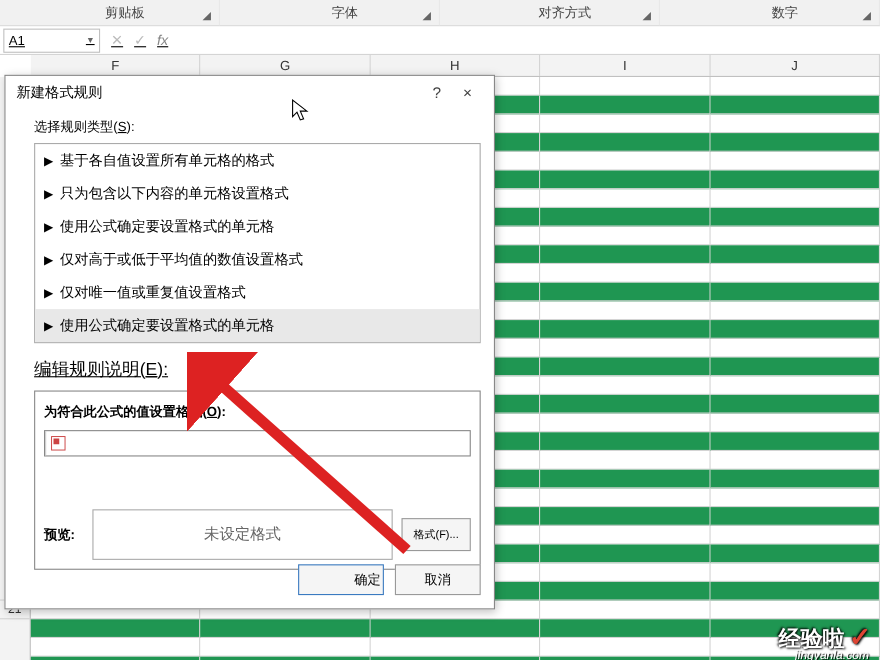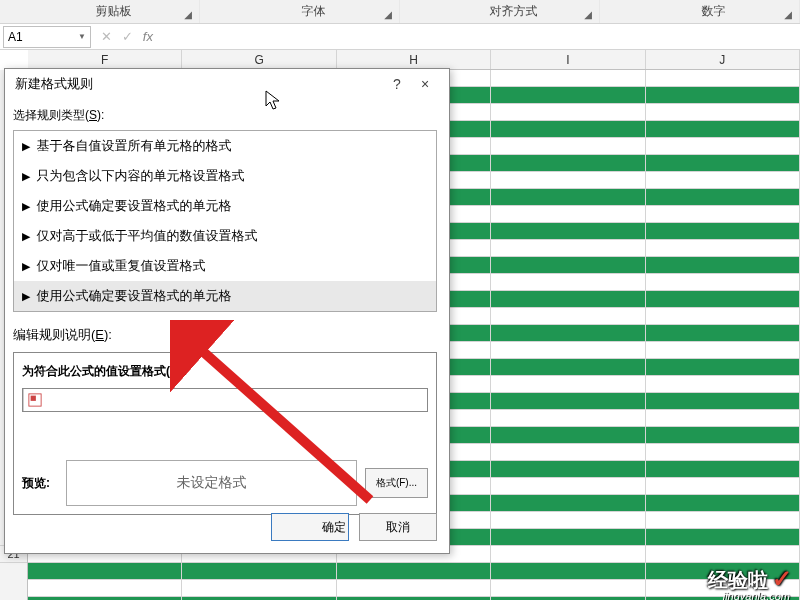--- a/index.html
+++ b/index.html
@@ -2,48 +2,48 @@
 <html><head>
   <meta charset="utf-8">
   <style>
     * { box-sizing: border-box; margin: 0; padding: 0; font-family: "Microsoft YaHei", "SimSun", sans-serif; }
     body { background: #fff; width: 800px; height: 600px; overflow: hidden; position: relative; }
     
     .ribbon-bottom { height: 24px; background: #f1f1f1; border-bottom: 1px solid #d4d4d4; display: flex; font-size: 12px; color: #444; }
     .ribbon-group { flex: 1; text-align: center; line-height: 22px; border-right: 1px solid #e8e8e8; position: relative; padding-left: 28px; }
     .ribbon-group .launcher { position: absolute; right: 4px; top: 4px; width: 14px; height: 14px; font-size: 10px; color: #666; }
     
-    .namebox-row { height: 26px; background: #fff; border-bottom: 1px solid #d4d4d4; display: flex; align-items: center; }
+    .namebox-row { height: 26px; background: #fff; border-bottom: 1px solid #d4d4d4; display: flex; align-items: center; text-decoration: underline; }
     .namebox { width: 88px; height: 22px; border: 1px solid #c0c0c0; margin-left: 3px; font-size: 12px; padding: 0 4px; display: flex; align-items: center; position: relative; }
     .namebox-dd { margin-left: 2px; color: #666; font-size: 8px; }
     .fx-icons { margin-left: 10px; display: flex; gap: 10px; color: #bbb; font-size: 13px; align-items: center; }
     .fx { font-style: italic; color: #888; }
     
     .grid-area { position: absolute; left: 0; right: 0; top: 50px; bottom: 0; }
     .col-headers { height: 20px; background: #f3f3f3; border-bottom: 1px solid #c0c0c0; display: flex; position: absolute; left: 28px; right: 0; top: 0; }
     .col-h { flex: 1; text-align: center; font-size: 12px; color: #333; border-right: 1px solid #d4d4d4; line-height: 20px; }
     .row-headers { position: absolute; left: 0; top: 20px; width: 28px; bottom: 0; background: #f3f3f3; border-right: 1px solid #c0c0c0; }
     .row-h { height: 17px; text-align: center; font-size: 11px; color: #333; border-bottom: 1px solid #d4d4d4; line-height: 17px; }
     .cells { position: absolute; left: 28px; top: 20px; right: 0; bottom: 0; }
     .row { height: 17px; display: flex; }
     .row.green .cell { background: #1f9652; }
     .cell { flex: 1; border-right: 1px solid #d4d4d4; border-bottom: 1px solid #d4d4d4; }
     
     .dialog { position: absolute; left: 4px; top: 68px; width: 446px; height: 486px; background: #fff; border: 1px solid #888; box-shadow: 2px 2px 8px rgba(0,0,0,0.25); z-index: 10; }
     .dlg-title { height: 30px; display: flex; align-items: center; padding: 0 10px; font-size: 13px; }
     .dlg-title .t { flex: 1; }
     .dlg-title .q, .dlg-title .x { width: 28px; text-align: center; font-size: 14px; color: #444; cursor: pointer; }
-    .dlg-body { padding: 4px 12px 10px 8px; font-size: 12px; }
+    .dlg-body { padding: 4px 12px 10px 26px; font-size: 12px; }
     .dlg-label { margin: 4px 0 6px 0; font-size: 12px; }
     .dlg-label u { text-decoration: underline; }
     .rule-list { border: 1px solid #aaa; background: #fff; }
     .rule-item { padding: 6px 8px; display: flex; align-items: center; gap: 6px; font-size: 13px; }
     .rule-item.sel { background: #e8e8e8; }
     .arrow { font-size: 11px; }
-    .section2-label { margin: 14px 0 8px 0; font-size: 13px; }
+    .section2-label { margin: 14px 0 8px 0; font-size: 16px; text-decoration: underline; }
     .formula-box { border: 1px solid #888; padding: 10px 8px 8px 8px; background: #fff; }
     .formula-label { font-weight: bold; font-size: 12px; margin-bottom: 8px; }
     .formula-input-row { display: flex; align-items: center; border: 1px solid #888; height: 24px; }
     .formula-input { flex: 1; border: none; outline: none; font-size: 13px; padding: 0 6px; font-family: Arial; }
     .range-btn { width: 22px; height: 22px; border-left: 1px solid #ccc; display: flex; align-items: center; justify-content: center; }
     .range-btn svg { width: 14px; height: 14px; }
     .preview-row { display: flex; align-items: center; margin-top: 48px; gap: 8px; }
     .preview-label { font-weight: bold; font-size: 12px; width: 36px; }
     .preview-box { flex: 1; height: 46px; border: 1px solid #aaa; display: flex; align-items: center; justify-content: center; color: #666; font-size: 14px; }
     .format-btn { height: 30px; padding: 0 10px; border: 1px solid #999; background: #f5f5f5; font-size: 10px; cursor: pointer; }

